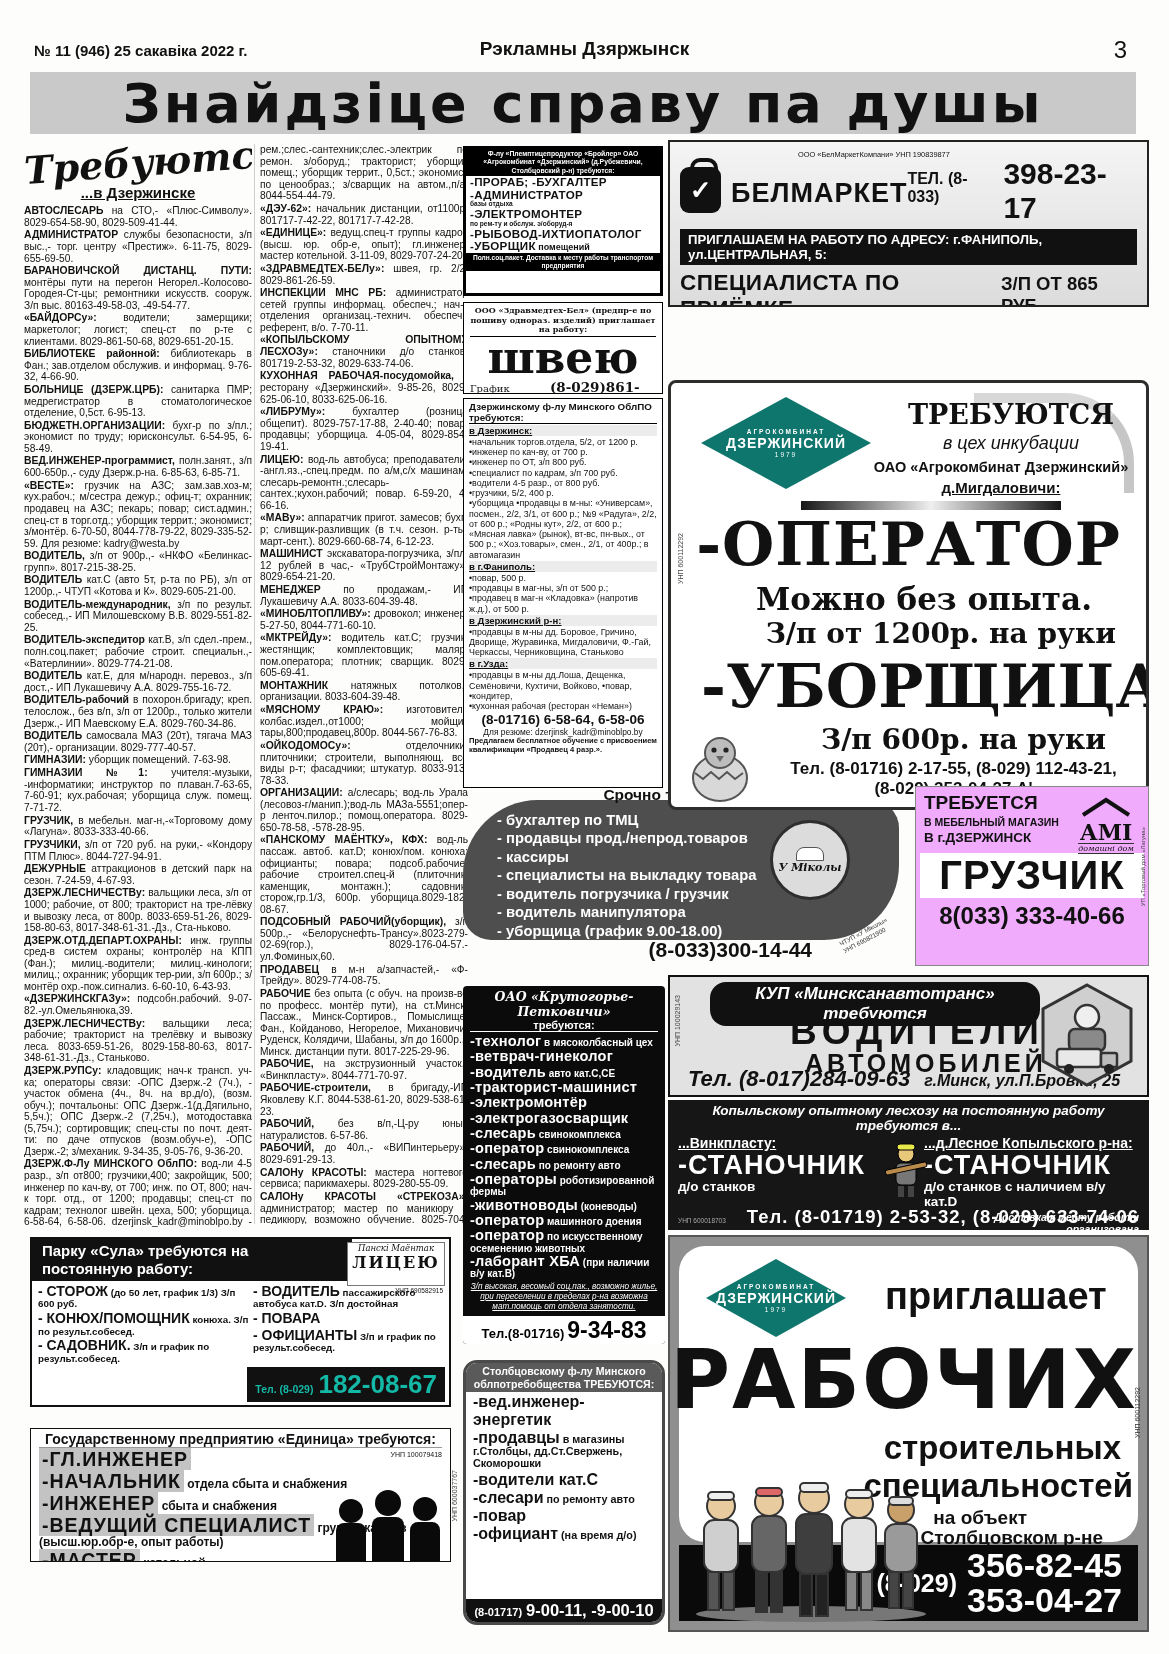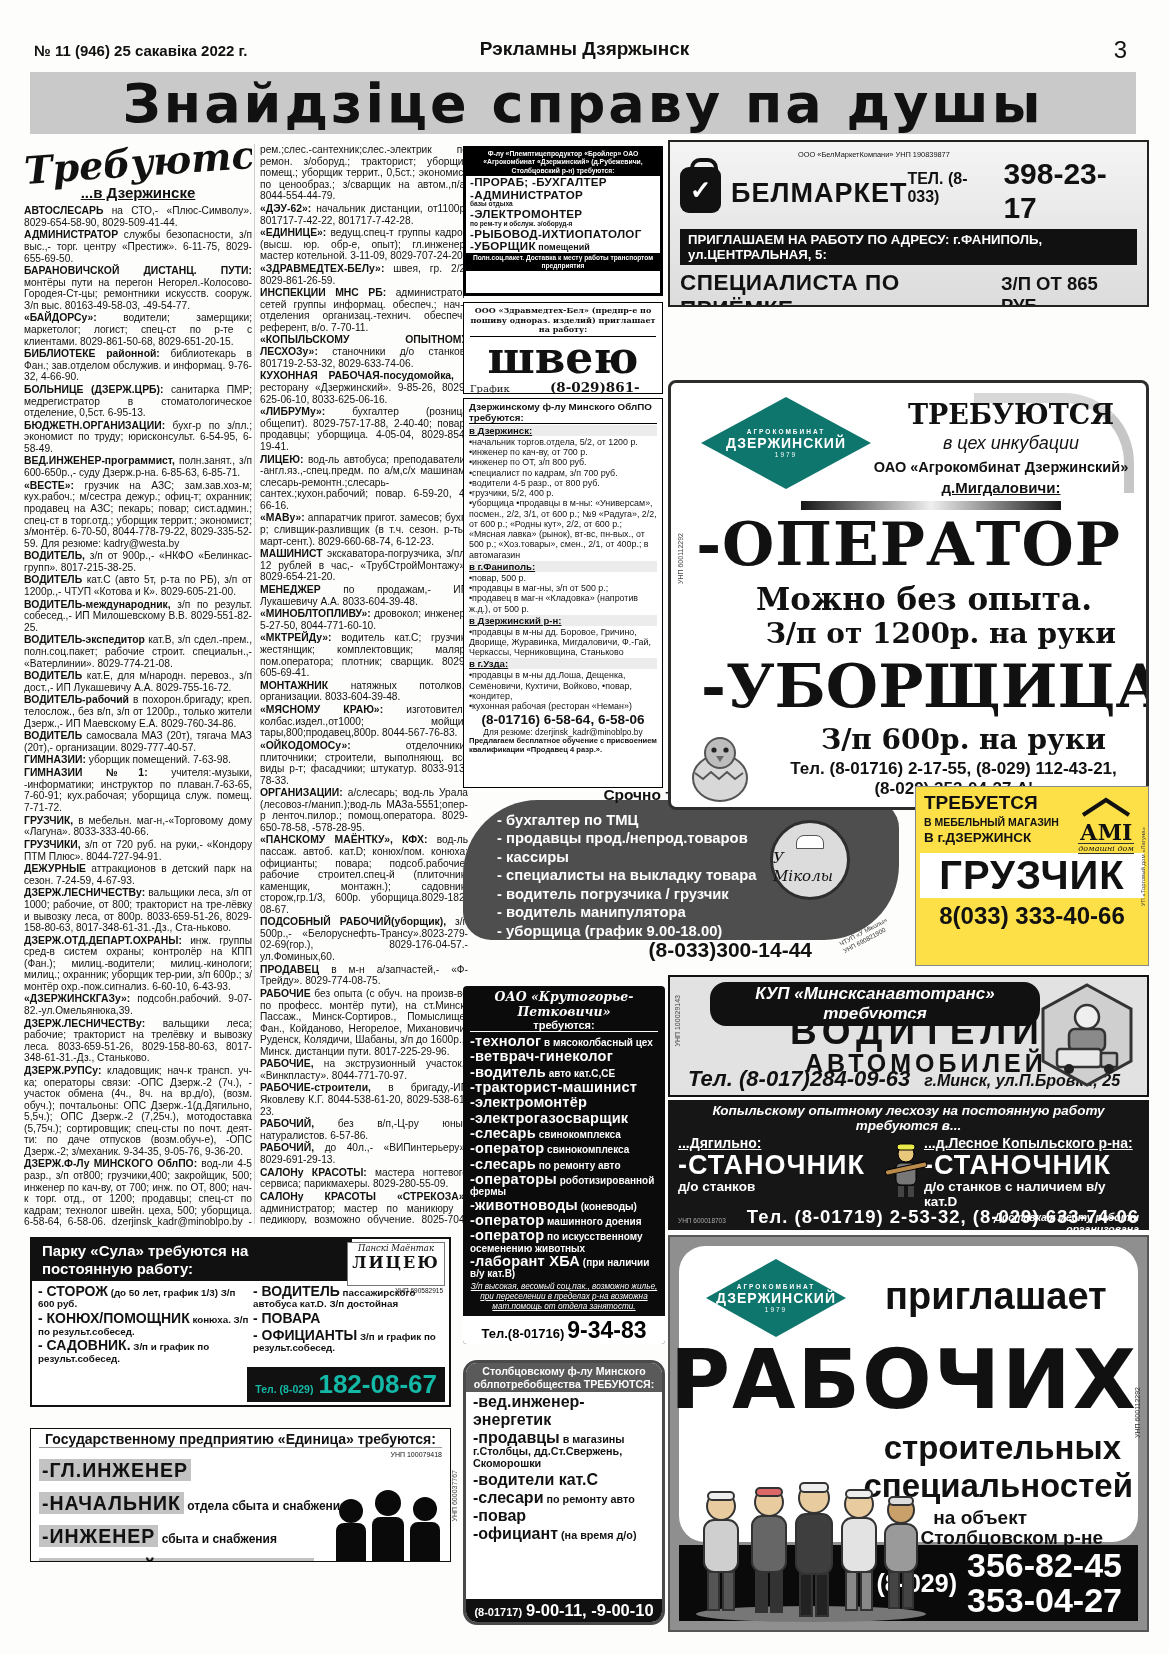--- a/index.html
+++ b/index.html
@@ -51,21 +51,21 @@
   #ad-mikoly{left:463px;top:786px;width:445px;height:180px;background:transparent;}
   #ad-mikoly .bubble{position:absolute;left:0;top:14px;width:436px;height:140px;background:#4e4e4e;
                      border-radius:75px 28px 75px 28px;}
   #ad-mikoly .mhead{position:absolute;top:0;right:55px;font-weight:bold;font-size:15.5px;color:#111;}
   #ad-mikoly .mlist{position:absolute;left:34px;top:26px;width:300px;}
   .mk-item{color:#fff;font-weight:bold;font-size:14.8px;margin:0 0 1px;line-height:1.18;white-space:nowrap;}
   #ad-mikoly .chef{position:absolute;right:58px;top:34px;width:74px;height:74px;border-radius:50%;
                    background:#dcdcdc;border:3px solid #2e2e2e;display:flex;flex-direction:column;
                    align-items:center;justify-content:center;}
   #ad-mikoly .chef .hat{width:26px;height:12px;background:#fff;border:1px solid #555;border-radius:8px 8px 0 0;}
-  #ad-mikoly .chef .cname{font-family:"DejaVu Serif",serif;font-style:italic;font-weight:normal;font-size:15px;}
+  #ad-mikoly .chef .cname{font-family:"DejaVu Serif",serif;font-style:italic;font-weight:bold;font-size:11px;}
   #ad-mikoly .mphone{position:absolute;right:96px;bottom:4px;font-weight:bold;font-size:21px;color:#111;}
   #ad-mikoly .munp{position:absolute;right:6px;bottom:26px;font-size:6.4px;color:#333;transform:rotate(-28deg);width:64px;line-height:1.2;}
   
   #ad-krut{left:463px;top:986px;width:202px;height:358px;background:#0b0b0b;color:#fff;padding:3px 7px;border-radius:4px;}
   #ad-krut .khead1{font-family:"DejaVu Serif",serif;font-style:italic;font-weight:bold;font-size:12.5px;text-align:center;}
   #ad-krut .khead2{font-size:11px;text-align:center;font-weight:bold;border-bottom:1px solid #fff;margin-bottom:2px;}
   .kr-item{margin:0;color:#fff;font-weight:bold;font-size:10px;line-height:1.05;}
   .kr-item b{font-size:14.6px;letter-spacing:.2px;}
   #ad-krut .knote{font-size:8.2px;font-style:italic;text-decoration:underline;text-align:center;line-height:1.25;margin-top:2px;}
   #ad-krut .ktel{background:#fff;color:#000;margin:3px -7px 0;display:flex;justify-content:center;align-items:baseline;gap:3px;padding:1px 0;}
@@ -113,21 +113,21 @@
   #ad-incub .pos1{position:absolute;left:0;right:0;top:126px;text-align:center;font-family:"DejaVu Serif",serif;font-weight:900;font-size:60px;letter-spacing:1px;}
   #ad-incub .note1{position:absolute;left:85px;top:198px;font-family:"DejaVu Serif",serif;font-weight:bold;font-size:31px;}
   #ad-incub .pay1{position:absolute;right:30px;top:234px;font-family:"DejaVu Serif",serif;font-weight:bold;font-size:28px;}
   #ad-incub .pos2{position:absolute;left:30px;right:0;top:268px;text-align:center;font-family:"DejaVu Serif",serif;font-weight:900;font-size:60px;}
   #ad-incub .pay2{position:absolute;right:40px;top:340px;font-family:"DejaVu Serif",serif;font-weight:bold;font-size:28px;}
   #ad-incub .tel1{position:absolute;left:100px;bottom:28px;right:10px;text-align:center;font-weight:900;font-size:17px;}
   #ad-incub .tel2{position:absolute;left:100px;bottom:8px;right:10px;text-align:center;font-weight:900;font-size:17px;}
   #ad-incub .chick{position:absolute;left:18px;bottom:4px;}
   #ad-incub .iunp{left:6px;top:150px;}
   
-  #ad-ami{left:915px;top:786px;width:234px;height:180px;border:1px solid #888;background:#fde047;padding:5px 8px;}
+  #ad-ami{left:915px;top:786px;width:234px;height:180px;border:1px solid #888;background:#f0abfc;padding:5px 8px;}
   #ad-ami .l1{font-weight:bold;font-size:19px;}
   #ad-ami .l2{font-size:10.5px;font-weight:bold;margin-top:2px;}
   #ad-ami .l3{font-size:13.5px;font-weight:bold;margin-top:2px;}
   #ad-ami .logo{position:absolute;right:14px;top:10px;text-align:center;}
   #ad-ami .brand{font-family:"DejaVu Serif",serif;font-weight:900;font-size:22px;line-height:1;}
   #ad-ami .brand-sub{font-family:"DejaVu Serif",serif;font-style:italic;font-size:8px;border-top:1px solid #333;border-bottom:1px solid #333;}
   #ad-ami .pos{background:#fff;margin:8px -4px 4px;text-align:center;font-weight:900;font-size:40px;letter-spacing:1px;}
   #ad-ami .ph{text-align:center;font-weight:900;font-size:24px;}
   #ad-ami .side{right:2px;top:40px;font-size:6px;}
   
@@ -181,21 +181,21 @@
   #ad-sula .c1{width:215px;} #ad-sula .c2{width:190px;}
   .su-item{margin:1px 0;font-weight:bold;font-size:9.8px;line-height:1.1;}
   .su-item b{font-size:14px;}
   #ad-sula .stel{position:absolute;right:4px;bottom:3px;background:#111;color:#14b8a6;display:flex;align-items:baseline;gap:5px;padding:2px 8px;}
   #ad-sula .stel .pre{font-weight:bold;font-size:10.5px;}
   #ad-sula .stel .big{font-weight:900;font-size:26px;}
   
   #ad-edin{left:30px;top:1428px;width:421px;height:134px;border:1px solid #111;padding:2px 8px;}
   #ad-edin .ehead{text-align:center;font-weight:bold;font-size:14px;border-bottom:1px solid #999;}
   #ad-edin .eunp{position:absolute;right:8px;top:22px;font-size:7px;}
-  .ed-item{margin:12px 0;font-weight:bold;font-size:12px;line-height:1.08;}
+  .ed-item{margin:1px 0;font-weight:bold;font-size:12px;line-height:1.08;}
   .ed-item b{font-size:19.5px;background:#c3c3c3;padding:0 3px;letter-spacing:1px;}
   #ad-edin .efoot{font-weight:bold;font-size:10.8px;text-align:center;margin-top:2px;border-top:1px solid #999;}
   #ad-edin .etel{font-weight:900;font-size:17px;text-align:left;}
   #ad-edin svg{position:absolute;right:4px;top:60px;}
 </style>
 </head>
 <body>
 
 <div id="page">
 
@@ -477,21 +477,21 @@
       <circle cx="34" cy="86" r="5" fill="#222"></circle>
         <circle cx="74" cy="86" r="5" fill="#222"></circle>
     </svg>
     <div class="vtext munp">УНП 100029143</div>
   </div>
 
   <div id="ad-kopyl" class="ad">
     <div class="khead">Копыльскому опытному лесхозу на постоянную работу требуются в...</div>
     <div class="cols">
       <div class="lcol">
-        <div class="ct">...Дягильно:</div>
+        <div class="ct">...Винкпласту:</div>
         <div class="cp">-СТАНОЧНИК</div>
         <div class="cs">д/о станков</div>
       </div>
       <div class="rcol">
         <div class="ct">...д.Лесное Копыльского р-на:</div>
         <div class="cp">-СТАНОЧНИК</div>
         <div class="cs">д/о станков с наличием в/у кат.D</div>
         <div class="deliv">Доставка к месту работы организована</div>
       </div>
     </div>

